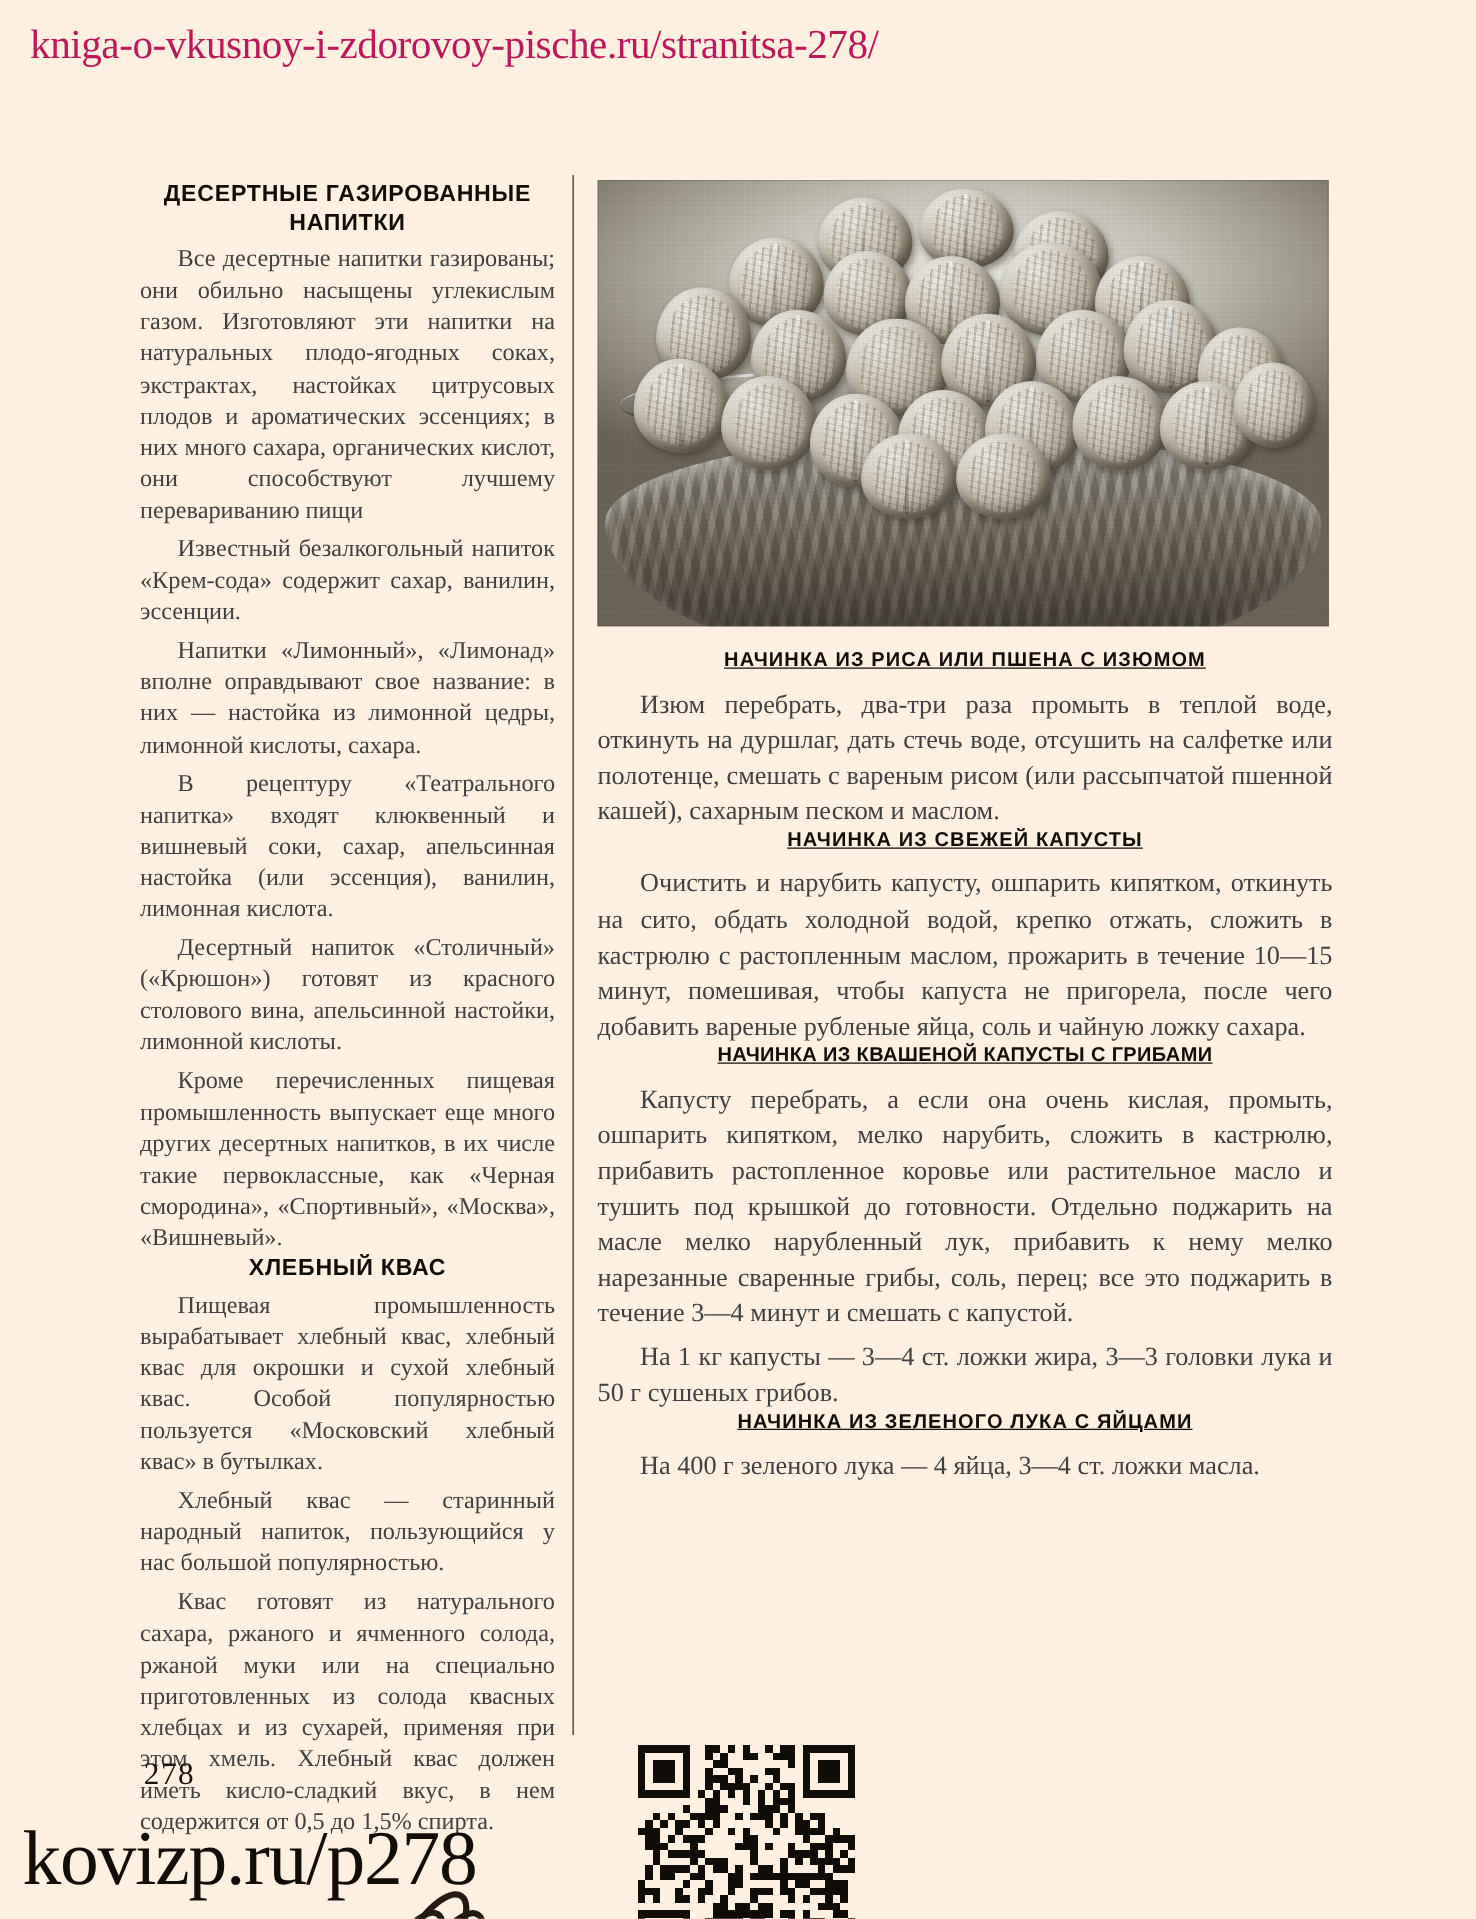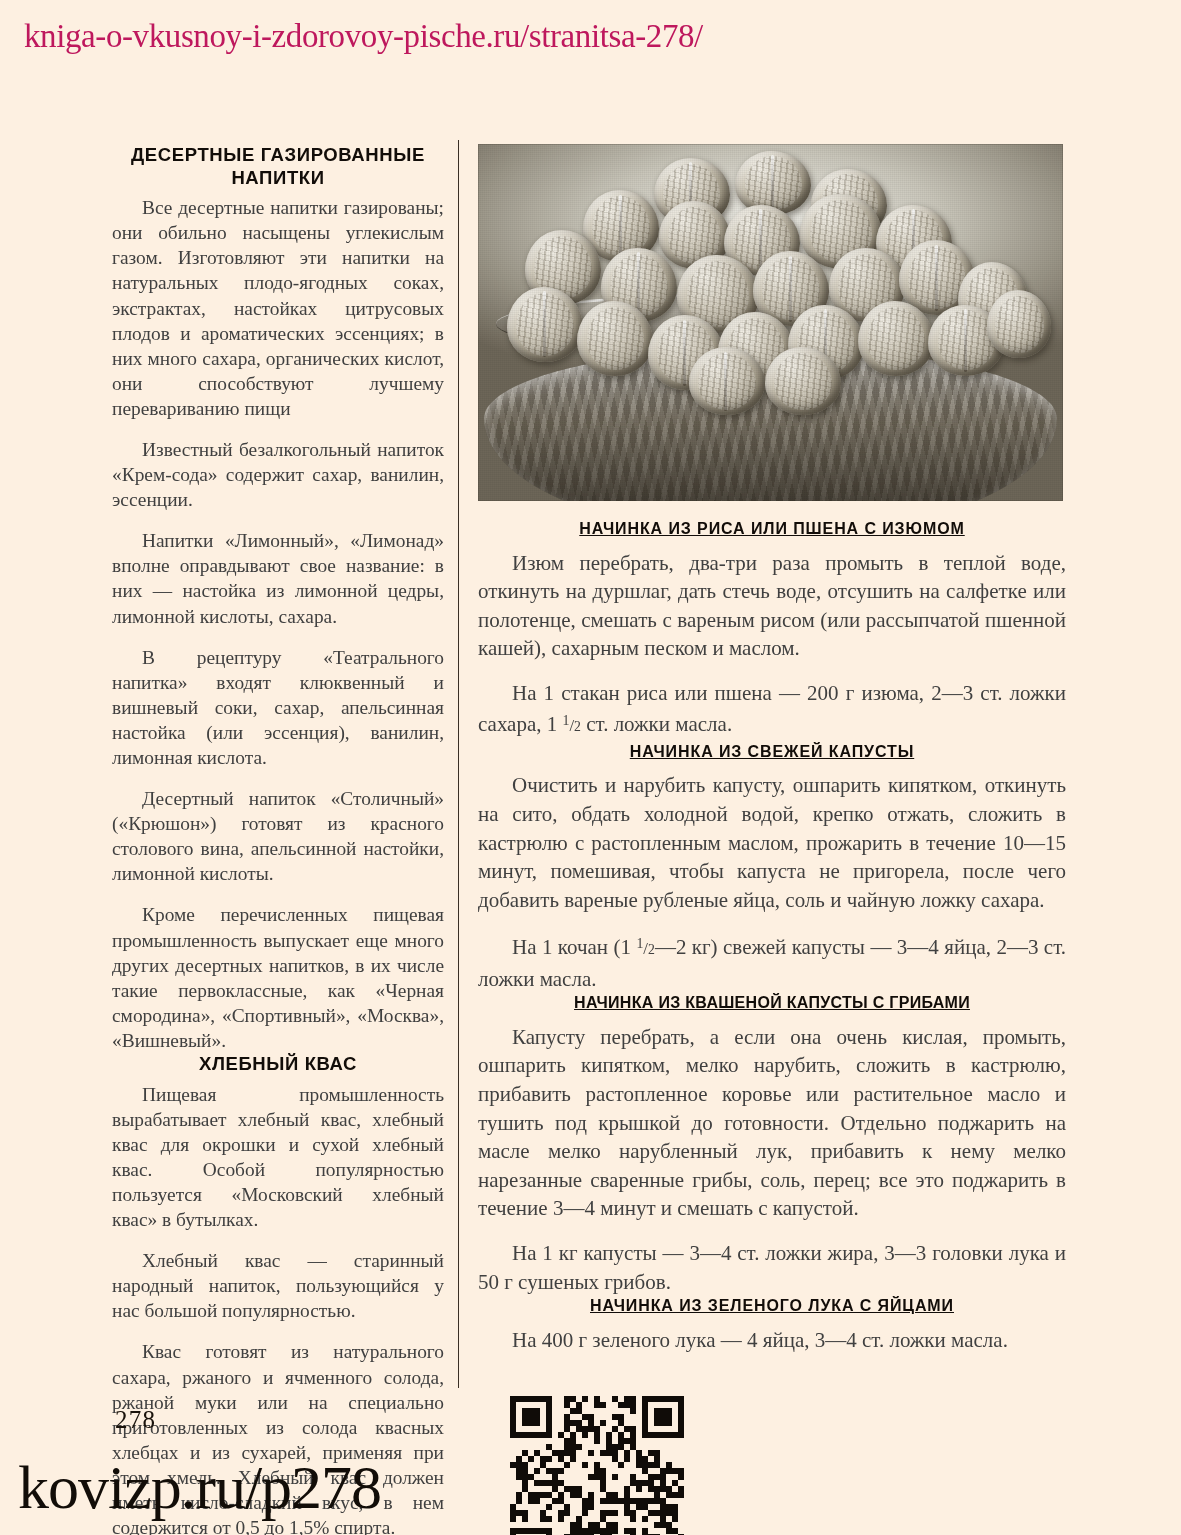--- a/index.html
+++ b/index.html
@@ -88,21 +88,21 @@
     font-size: 19.4px;
     line-height: 25.1px;
     hyphens: manual;
     color: #404040;
   }
   .col-right p.body {
     font-size: 21px;
     line-height: 28.6px;
     text-indent: 34px;
   }
-  p.body + p.body { margin-top: 16px; }
+  p.body + p.body { margin-top: 6px; }
 
   .gap-before-head { margin-top: 12px; }
   .col-right .gap-before-head { margin-top: 18px; }
 
   
   .frac { font-size: 0.80em; }
   .frac sup { font-size: 0.82em; vertical-align: 0.42em; }
   .frac sub { font-size: 0.82em; vertical-align: 0em; }
 
   
@@ -295,25 +295,23 @@
       <div class="nut seam" style="left:77%; top:45%; width:13%; height:20%;"></div>
       <div class="nut" style="left:87%; top:41%; width:11%; height:19%;"></div>
       <div class="nut seam" style="left:36%; top:57%; width:13%; height:19%;"></div>
       <div class="nut" style="left:49%; top:57%; width:13%; height:19%;"></div>
 
       <div class="grain"></div>
     </div>
 
     <h2 class="sec">НАЧИНКА ИЗ РИСА ИЛИ ПШЕНА С ИЗЮМОМ</h2>
     <p class="body">Изюм перебрать, два-три раза промыть в теплой воде, откинуть на дуршлаг, дать стечь воде, отсушить на салфетке или полотенце, смешать с вареным рисом (или рассыпчатой пшенной кашей), сахарным песком и маслом.</p>
-    <p class="body"><span>На 1 стакан риса или пшена — 200 г изюма, 2—3 ст. ложки сахара, 1 </span><span class="frac"><sup>1</sup>/<sub>2</sub></span><span> ст. ложки масла.</span></p>
 
     <h2 class="sec gap-before-head">НАЧИНКА ИЗ СВЕЖЕЙ КАПУСТЫ</h2>
     <p class="body">Очистить и нарубить капусту, ошпарить кипятком, откинуть на сито, обдать холодной водой, крепко отжать, сложить в кастрюлю с растопленным маслом, прожарить в течение 10—15 минут, помешивая, чтобы капуста не пригорела, после чего добавить вареные рубленые яйца, соль и чайную ложку сахара.</p>
-    <p class="body"><span>На 1 кочан (1 </span><span class="frac"><sup>1</sup>/<sub>2</sub></span><span>—2 кг) свежей капусты — 3—4 яйца, 2—3 ст. ложки масла.</span></p>
 
     <h2 class="sec gap-before-head tight">НАЧИНКА ИЗ КВАШЕНОЙ КАПУСТЫ С ГРИБАМИ</h2>
     <p class="body">Капусту перебрать, а если она очень кислая, промыть, ошпарить кипятком, мелко нарубить, сложить в кастрюлю, прибавить растопленное коровье или растительное масло и тушить под крышкой до готовности. Отдельно поджарить на масле мелко нарубленный лук, прибавить к нему мелко нарезанные сваренные грибы, соль, перец; все это поджарить в течение 3—4 минут и смешать с капустой.</p>
     <p class="body">На 1 кг капусты — 3—4 ст. ложки жира, 3—3 головки лука и 50 г сушеных грибов.</p>
 
     <h2 class="sec gap-before-head">НАЧИНКА ИЗ ЗЕЛЕНОГО ЛУКА С ЯЙЦАМИ</h2>
     <p class="body">На 400 г зеленого лука — 4 яйца, 3—4 ст. ложки масла.</p>
 
   </div>
 

